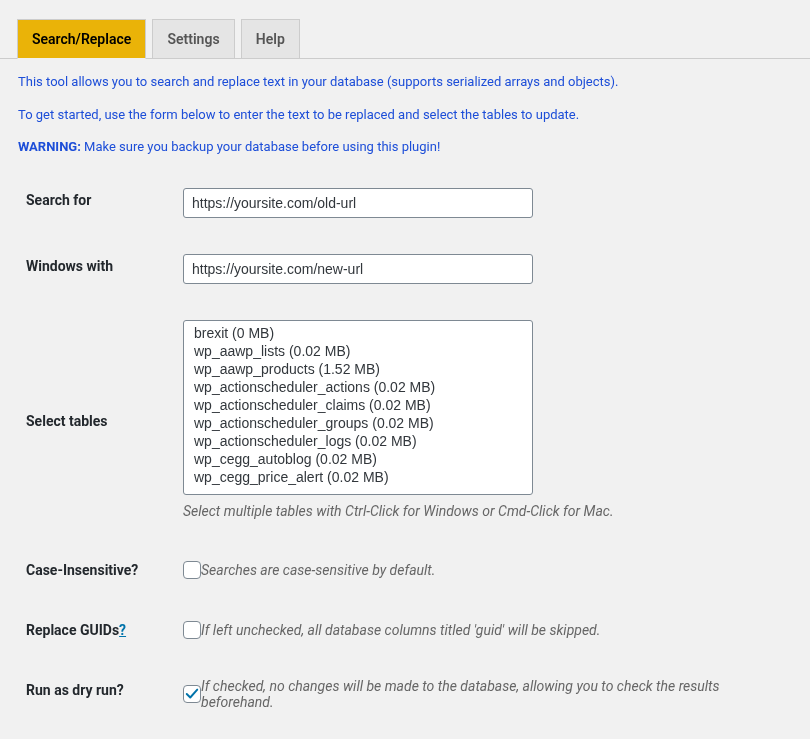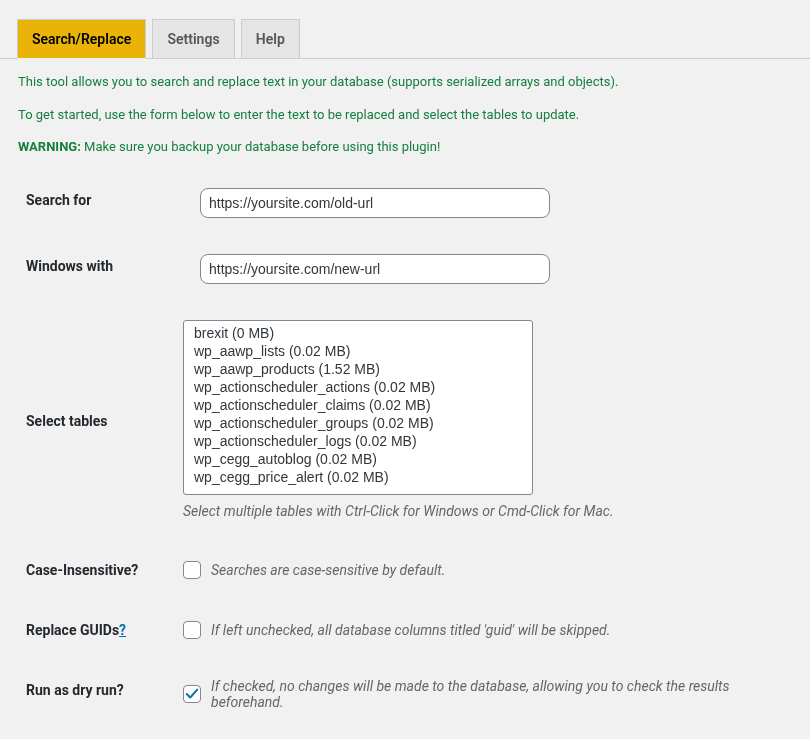--- a/index.html
+++ b/index.html
@@ -33,21 +33,21 @@
       border: 1px solid #ccc;
       text-decoration: none;
       line-height: 1.3;
       cursor: pointer;
     }
     .nav-tab.active {
       background: #eab308;
       border-bottom: 1px solid #f1f1f1;
       color: #000;
     }
-    p { font-size: 13px; margin: 1em 0; color: #15803d; line-height: 1.5; }
+    p { font-size: 13px; margin: 1em 0; color: #1d4ed8; line-height: 1.5; }
     .warning-label { font-weight: 700; }
     .form-table {
       width: 100%;
       border-collapse: collapse;
       margin-top: 8px;
     }
     .form-table th {
       text-align: left;
       font-weight: 700;
       font-size: 14px;
@@ -60,26 +60,25 @@
       padding: 18px 10px;
       vertical-align: middle;
       font-size: 14px;
     }
     .form-table tr.select-row th,
     .form-table tr.select-row td { vertical-align: middle; }
     input[type="text"] {
       padding: 4px 8px;
       font-size: 14px;
       border: 1px solid #7e8993;
-      border-radius: 8px;
+      border-radius: 3px;
       width: 350px;
       height: 30px;
       color: #32373c;
       background: #fff;
-      margin-left: 17px;
     }
     select[multiple] {
       width: 350px;
       height: 175px;
       font-size: 14px;
       padding: 3px 6px;
       border: 1px solid #7e8993;
       border-radius: 3px;
       background: #fff;
       color: #32373c;
@@ -88,21 +87,21 @@
     select[multiple] option {
       padding: 1px 4px;
       font-size: 14px;
     }
     .description {
       font-style: italic;
       color: #666;
       font-size: 14px;
       margin: 6px 0 0 0;
     }
-    .checkbox-wrap { display: flex; align-items: center; gap: 10px; }
+    .checkbox-wrap { display: flex; align-items: center; }
     .chk {
       width: 18px; height: 18px;
       border: 1px solid #7e8993;
       border-radius: 4px;
       background: #fff;
       display: inline-flex;
       align-items: center; justify-content: center;
       cursor: pointer;
       flex-shrink: 0;
     }

